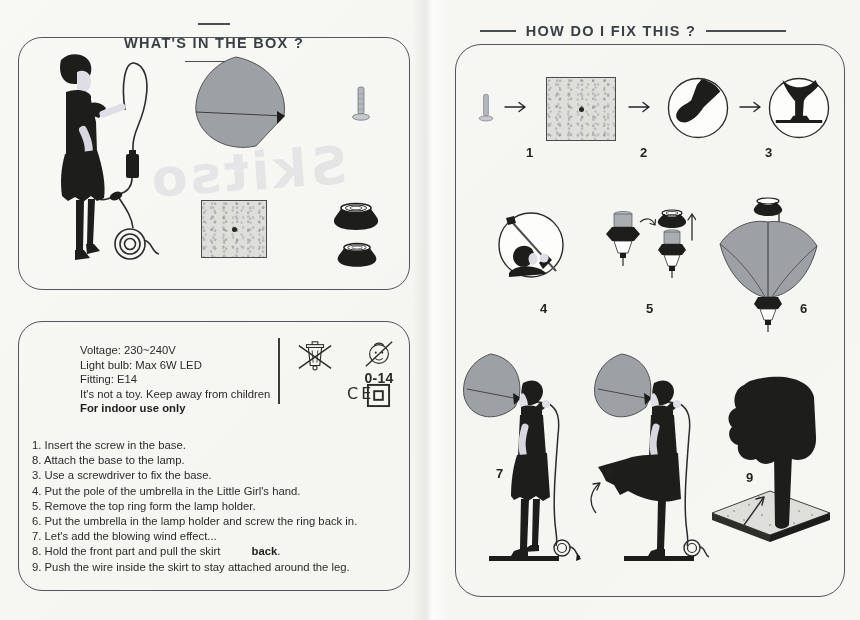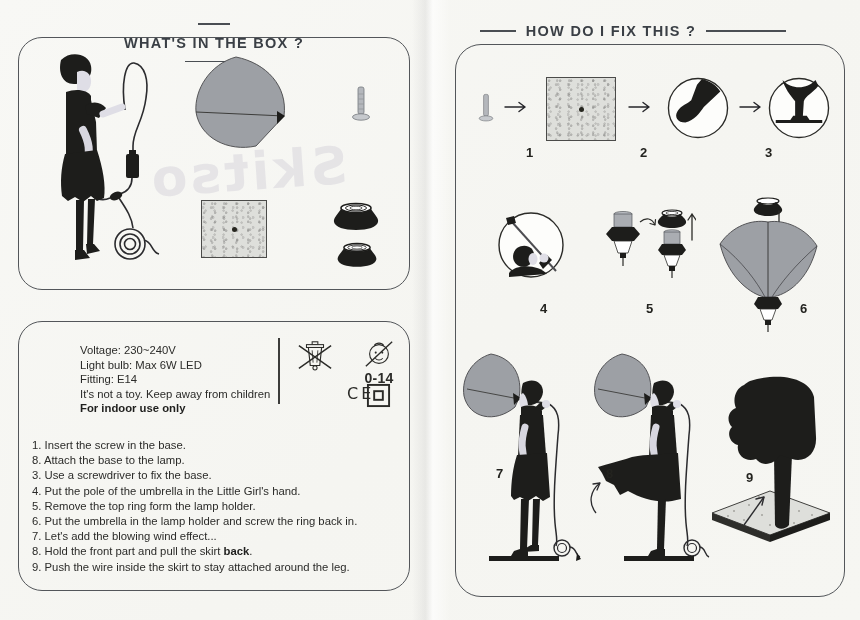--- a/index.html
+++ b/index.html
@@ -14,21 +14,21 @@
   .title-row { display:flex; align-items:center; justify-content:center; gap:10px; }
   .title-row .t { font-size:14.5px; font-weight:700; letter-spacing:1.3px; color:#3a3f45; white-space:nowrap; }
   .dash { height:1.5px; background:#4a4e53; display:inline-block; }
   .legend { position:absolute; top:-10px; left:50%; transform:translateX(-50%);
             background:#f6f6f2; padding:0 14px; font-size:14.5px; font-weight:700;
             letter-spacing:1.3px; color:#3a3f45; white-space:nowrap; }
   .specs div { font-size:11.3px; line-height:14.5px; color:#2b2b29; }
   .specs .b { font-weight:700; color:#1f1f1d; }
   ol.steps { list-style:none; }
   ol.steps li { font-size:11.3px; line-height:15.2px; color:#2b2b29; white-space:nowrap; }
-  ol.steps li b { font-weight:700; color:#1f1f1d; }
+  ol.steps li b { font-weight:700; color:#1f1f1d;margin-left:28px; }
   .vdiv { width:1.6px; background:#3c3c3a; }
   .num { font-size:13px; font-weight:700; color:#23231f; }
   .agelabel { font-size:14px; font-weight:700; color:#2b2b28; letter-spacing:.3px; text-align:center; }
   .celabel { font-size:16px; font-weight:400; color:#2b2b28; letter-spacing:3px;
              font-family:"DejaVu Sans", sans-serif; transform:scaleY(.95);margin-left:44px; }
   .speckle { background-color:#dedfdb; border:1.5px solid #4b4b49;
      background-image:
        radial-gradient(circle at 20% 30%, rgba(110,110,108,.38) 1px, transparent 1.6px),
        radial-gradient(circle at 70% 60%, rgba(110,110,108,.32) 1px, transparent 1.7px),
        radial-gradient(circle at 40% 80%, rgba(130,130,128,.32) 1px, transparent 1.5px),

